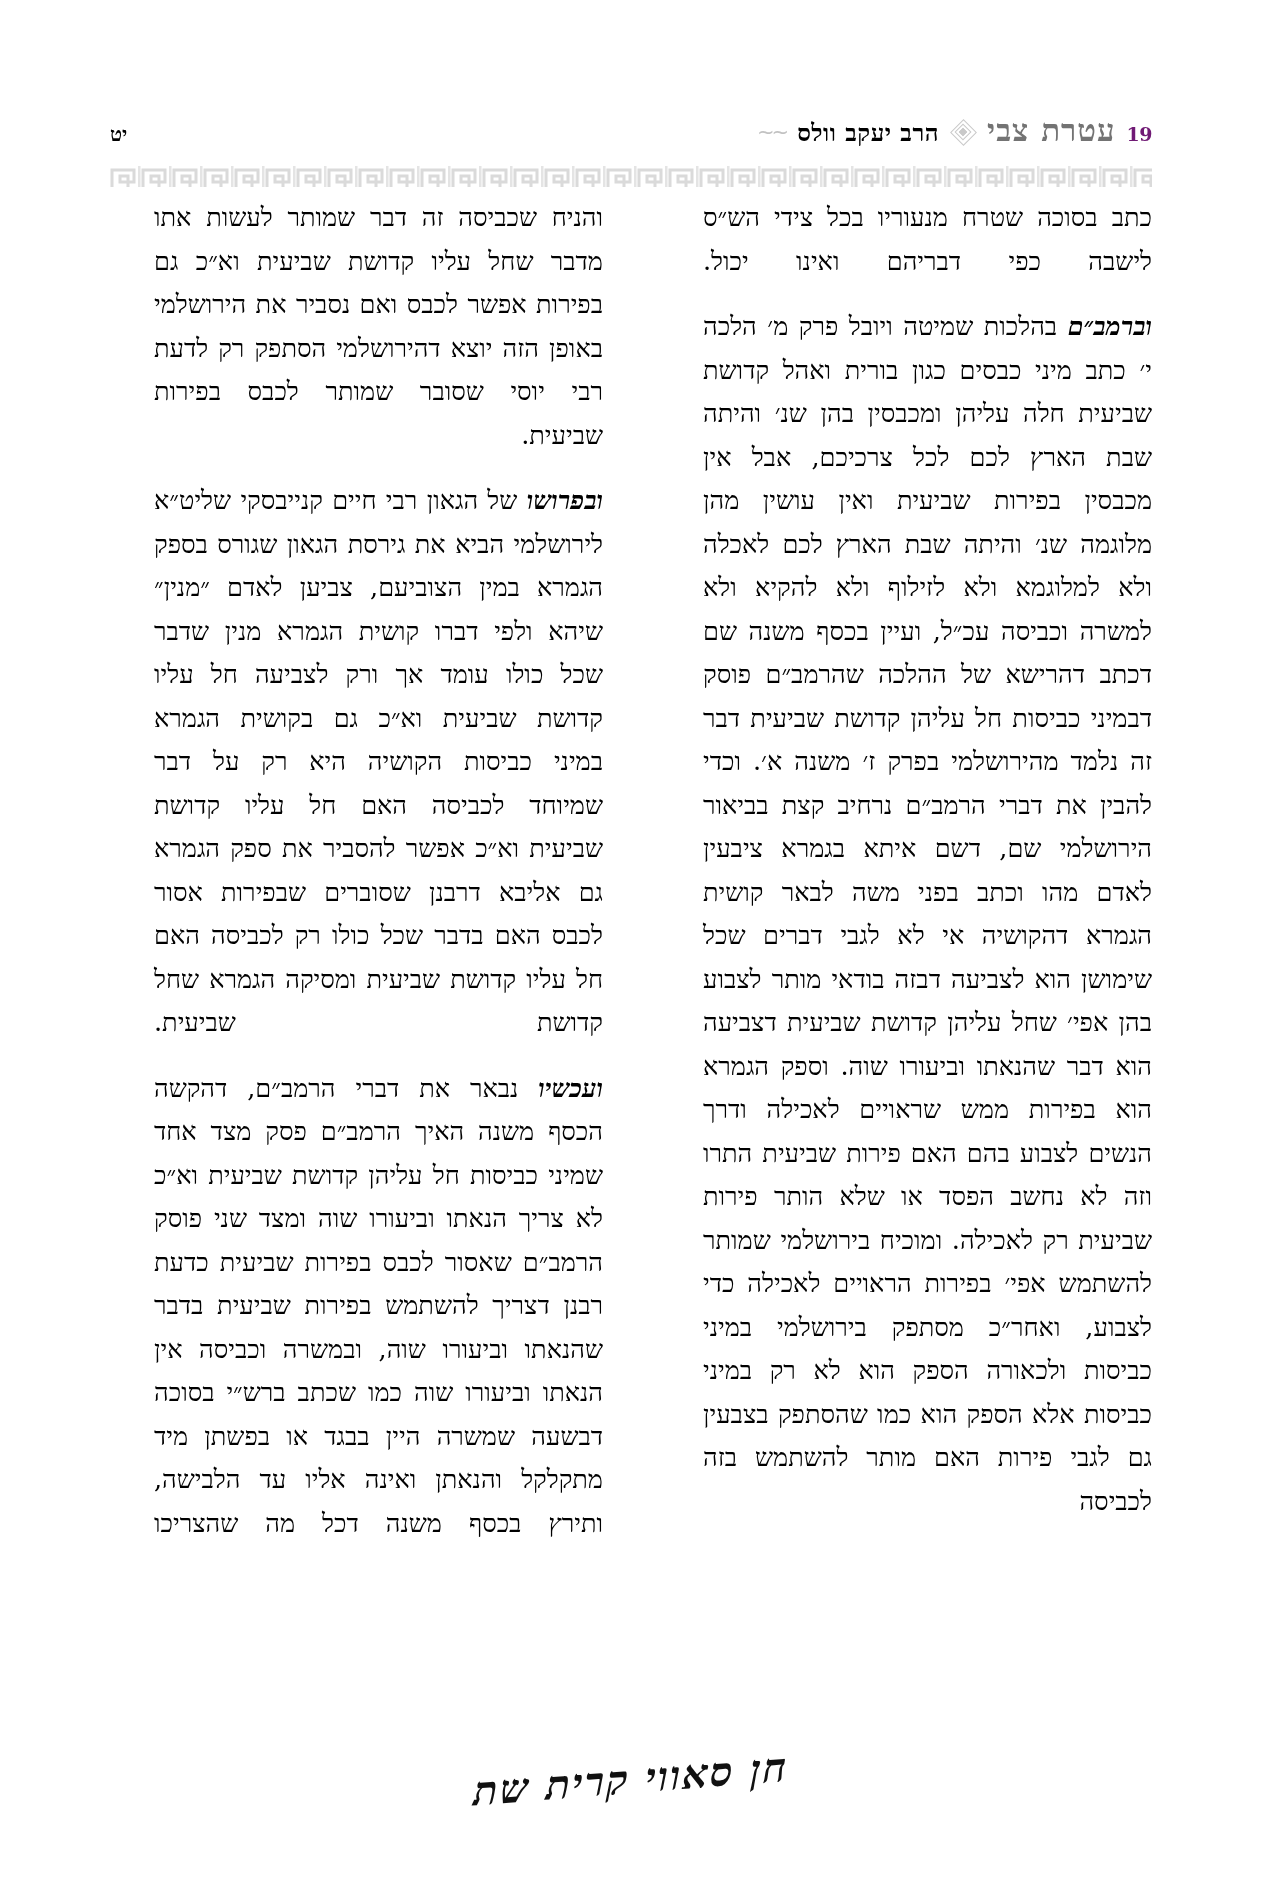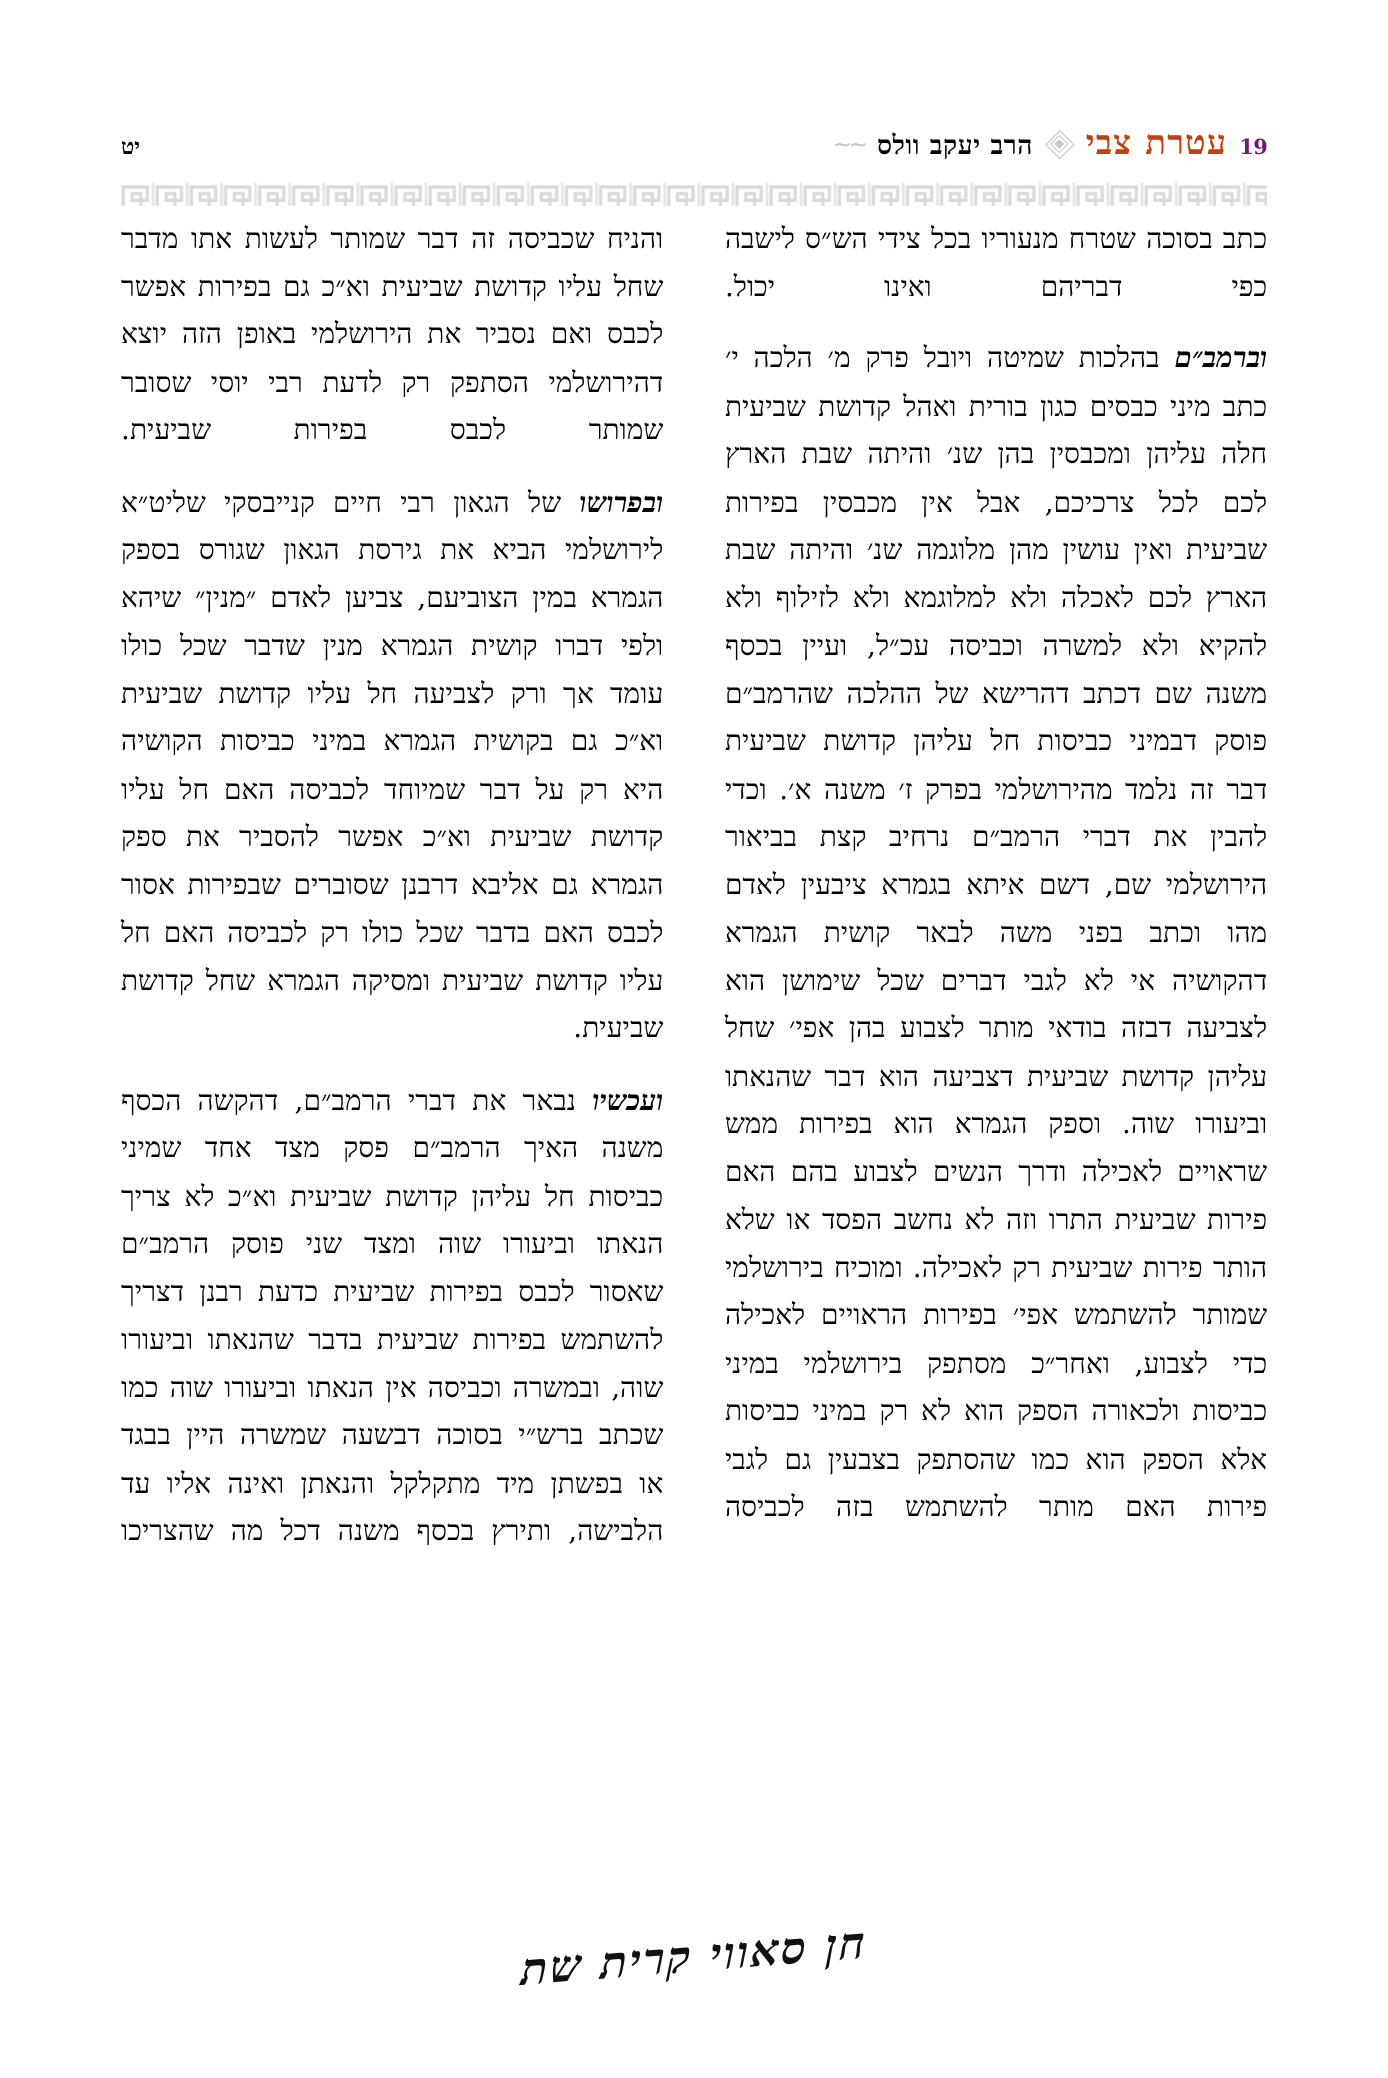--- a/index.html
+++ b/index.html
@@ -48,21 +48,21 @@
     font-family: "DejaVu Serif", "Liberation Serif", serif;
     font-size: 19px;
     font-weight: 700;
     letter-spacing: -0.5px;
     color: #701a75;
   }
   .head-title {
     font-family: "DejaVu Serif", "Liberation Serif", serif;
     font-size: 31px;
     font-weight: 700;
-    color: #c2410c;
+    color: #737373;
     letter-spacing: 1px;
   }
   .head-diamond {
     display: inline-block;
     position: relative;
     width: 26px;
     height: 26px;
     transform: translateY(4px);
   }
   .head-diamond i {
@@ -118,20 +118,21 @@
     display: flex;
     flex-direction: row;
     direction: rtl;
     gap: 56px;
   }
   .col {
     width: 493px;
     direction: rtl;
     text-align: justify;
     text-align-last: justify;
+    margin-left: 44px;
   }
   .col p {
     margin: 0 0 0 0;
     font-family: "DejaVu Serif", "Liberation Serif", serif;
     font-size: 25.5px;
     line-height: 43.5px;
     font-weight: 400;
     text-align: justify;
     text-align-last: justify;
     letter-spacing: 0px;

